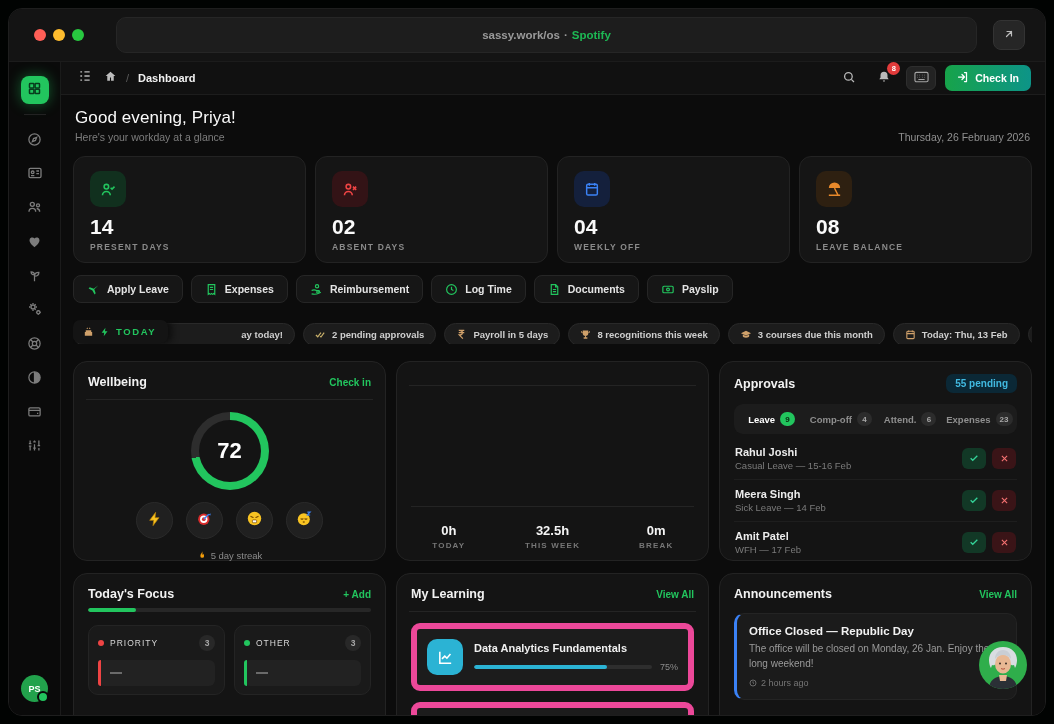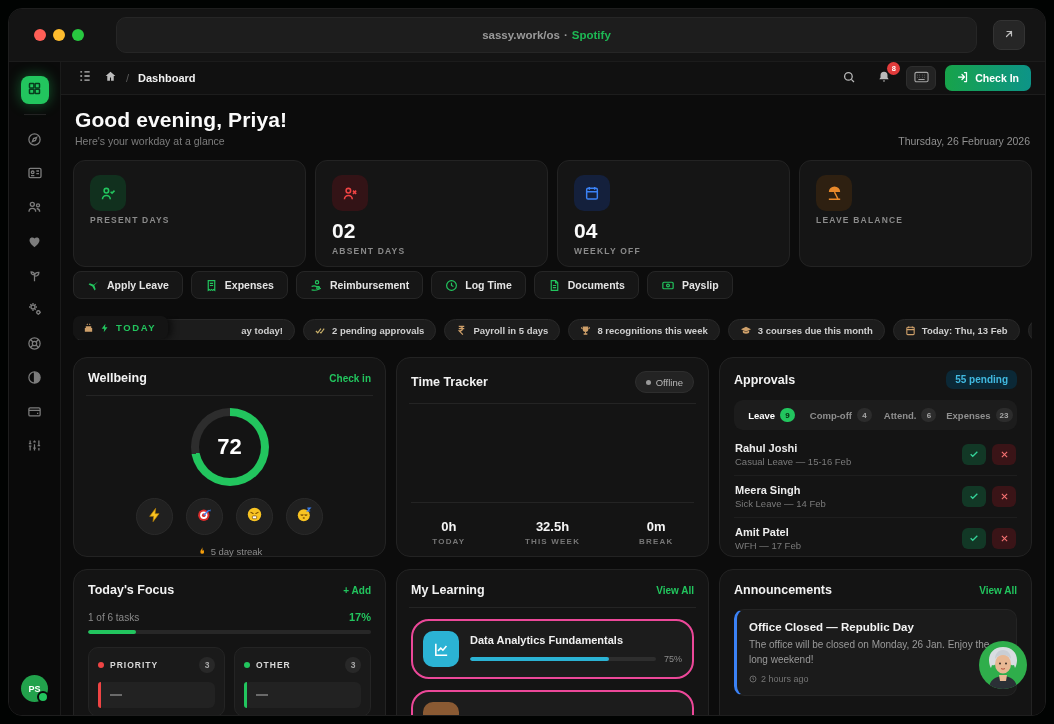--- a/index.html
+++ b/index.html
@@ -52,35 +52,35 @@
     background:#e23b3b; color:#fff; font-size:7.5px; font-weight:bold;
     display:flex; align-items:center; justify-content:center; padding:0 2px; }
   .checkin-btn { height:26px; padding:0 12px; border:none; border-radius:7px;
     background:linear-gradient(90deg,#17a34a,#0d9488); color:#fff; font-size:10.5px; font-weight:bold;
     display:flex; align-items:center; gap:6px; font-family:inherit; }
 
   .content { padding:11px 13px 0 12px; }
 
   
   .greet-row { position:relative; margin:2px 2px 0; }
-  .greet-title { color:#fafafa; font-size:21px; font-weight:700; letter-spacing:.1px; }
+  .greet-title { color:#fafafa; font-size:17px; font-weight:400; letter-spacing:.1px; }
   .greet-sub { color:#7d7d7d; font-size:10.5px; margin-top:3px; }
   .greet-date { position:absolute; right:0; bottom:0; color:#909090; font-size:10.5px; }
 
   
   .stats { display:grid; grid-template-columns:repeat(4,1fr); gap:9px; margin-top:13px; }
   .stat-card { height:107px; background:#151515; border:1px solid #232323; border-radius:12px; padding:14px 16px; }
   .stat-ico { width:36px; height:36px; border-radius:10px; display:flex; align-items:center; justify-content:center; }
   .stat-num { color:#fafafa; font-size:21px; font-weight:800; margin-top:8px; line-height:1.1; }
   .stat-label { color:#8a8a8a; font-size:8.5px; font-weight:bold; letter-spacing:1.2px; margin-top:4px; }
   .ico-green{background:#11301e;color:#22c55e}.ico-red{background:#331316;color:#ef4444}
   .ico-blue{background:#14203c;color:#3b82f6}.ico-orange{background:#2e2011;color:#e8892b}
 
   
-  .qa-row { display:flex; gap:8px; margin-top:4px; }
+  .qa-row { display:flex; gap:8px; margin-top:12px; }
   .qa-btn { height:28px; padding:0 13px; background:#161616; border:1px solid #262626; border-radius:8px;
     display:flex; align-items:center; gap:7px; color:#e4e4e4; font-size:10.5px; font-weight:bold; font-family:inherit; }
   .qa-btn .qa-ic { color:#22c55e; display:flex; }
 
   
   .ticker { margin-top:17px; position:relative; height:24px; overflow:hidden; }
   .ticker-track { display:flex; gap:8px; position:absolute; left:0; top:3px; }
   .tick-pill { height:23px; background:#1c1c1c; border:1px solid #292929; border-radius:12px;
     display:flex; align-items:center; gap:6px; padding:0 11px; white-space:nowrap;
     color:#cfcfcf; font-size:9.5px; font-weight:bold; }
@@ -147,29 +147,29 @@
   
   .focus-meta { display:flex; align-items:center; justify-content:space-between; margin-top:14px; }
   .focus-tasks { color:#8a8a8a; font-size:10px; }
   .focus-pct { color:#22c55e; font-size:11px; font-weight:800; }
   .bar { height:4px; background:#272727; border-radius:2px; margin-top:7px; overflow:hidden; }
   .bar-fill { height:100%; background:#22c55e; border-radius:2px; }
   .focus-cols { display:grid; grid-template-columns:1fr 1fr; gap:9px; margin-top:13px; }
   .focus-col { background:#1a1a1a; border:1px solid #242424; border-radius:10px; padding:9px 9px 8px; }
   .fc-head { display:flex; align-items:center; gap:6px; }
   .fc-dot { width:6px; height:6px; border-radius:50%; }
-  .fc-label { color:#d8d8d8; font-size:8.5px; font-weight:700; letter-spacing:1px; }
+  .fc-label { color:#d8d8d8; font-size:8.5px; font-weight:400; letter-spacing:1px; }
   .fc-count { margin-left:auto; width:16px; height:16px; border-radius:50%; background:#282828;
     color:#a8a8a8; font-size:8.5px; font-weight:bold; display:flex; align-items:center; justify-content:center; }
   .task-stub { margin-top:9px; height:26px; background:#222; border-radius:6px; display:flex; align-items:center; }
   .task-stub .edge { width:3px; height:100%; border-radius:3px 0 0 3px; }
   .task-stub .dash { width:12px; height:2px; background:#6a6a6a; margin-left:9px; }
 
   
-  .course { background:#1c1c1c; border:2px solid #ec4899; border-radius:18px; padding:10px;
+  .course { background:#1c1c1c; border:6px solid #ec4899; border-radius:9px; padding:10px;
     display:flex; gap:11px; margin-top:11px; align-items:center; }
   .course-ico { width:36px; height:36px; border-radius:10px; display:flex; align-items:center;
     justify-content:center; flex-shrink:0; color:#fff; }
   .ci-cyan { background:#2bb3d4; } .ci-brown { background:#8a5a33; }
   .course-body { flex:1; }
   .course-title { color:#f0f0f0; font-size:11px; font-weight:bold; }
   .course-bar-row { display:flex; align-items:center; gap:8px; margin-top:8px; }
   .course-bar { flex:1; height:4px; background:#2e2e2e; border-radius:2px; overflow:hidden; }
   .course-fill { height:100%; background:#2bb3d4; border-radius:2px; }
   .course-pct { color:#8c8c8c; font-size:9px; }
@@ -344,20 +344,21 @@
 
         <div class="stats">
           <div class="stat-card">
             <div class="stat-ico ico-green">
               <svg width="17" height="17" viewBox="0 0 24 24" fill="none" stroke="currentColor" stroke-width="2.2">
                   <circle cx="9" cy="8" r="3.2"></circle>
                   <path d="M3.5 20c0-3 2.5-5.2 5.5-5.2s5.5 2.2 5.5 5.2"></path>
                   <path d="M15 9.5l2 2 3.5-3.5"></path>
                 </svg>
             </div>
+            <div class="stat-num">14</div>
             <div class="stat-label">PRESENT DAYS</div>
           </div>
           <div class="stat-card">
             <div class="stat-ico ico-red">
               <svg width="17" height="17" viewBox="0 0 24 24" fill="none" stroke="currentColor" stroke-width="2.2">
                   <circle cx="9" cy="8" r="3.2"></circle>
                   <path d="M3.5 20c0-3 2.5-5.2 5.5-5.2s5.5 2.2 5.5 5.2"></path>
                   <path d="M15.5 8l4.5 4.5M20 8l-4.5 4.5"></path>
                 </svg>
             </div>
@@ -374,20 +375,21 @@
             <div class="stat-num">04</div>
             <div class="stat-label">WEEKLY OFF</div>
           </div>
           <div class="stat-card">
             <div class="stat-ico ico-orange">
               <svg width="17" height="17" viewBox="0 0 24 24" fill="none" stroke="currentColor" stroke-width="2">
                   <path d="M4 10a8 8 0 0 1 16 0z" fill="currentColor" stroke="none"></path>
                   <path d="M12 10l5 10M4 20h16"></path>
                 </svg>
             </div>
+            <div class="stat-num">08</div>
             <div class="stat-label">LEAVE BALANCE</div>
           </div>
         </div>
 
         <div class="qa-row">
           <button class="qa-btn">
             <span class="qa-ic">
                 <svg width="13" height="13" viewBox="0 0 24 24" fill="currentColor">
                   <path d="M21 4l-7 7-9-3-2 2 7 4 4 7 2-2-3-9z"></path>
                 </svg>
@@ -560,27 +562,20 @@
               <span class="fl">
                   <svg width="10" height="11" viewBox="0 0 24 24" fill="currentColor">
                     <path d="M12 2c1 4-4 6-4 11a4.5 4.5 0 0 0 9 0c0-2-1-3.5-2-5-.5 1.5-1.5 2-2.5 2C14 7 13 4 12 2z"></path>
                   </svg>
                 </span>
               <span>5 day streak</span>
             </div>
           </div>
 
           <div class="card">
-            <div class="card-head">
-              <span class="card-title">Time Tracker</span>
-              <span class="status-pill">
-                <span class="status-dot"></span>
-                <span>Offline</span>
-              </span>
-            </div>
             <div class="card-div"></div>
             <div class="tt-div"></div>
             <div class="tt-stats">
               <div class="tt-stat">
                 <div class="tt-val">0h</div>
                 <div class="tt-lab">TODAY</div>
               </div>
               <div class="tt-stat">
                 <div class="tt-val">32.5h</div>
                 <div class="tt-lab">THIS WEEK</div>
@@ -673,24 +668,20 @@
             </div>
           </div>
         </div>
 
         <div class="grid3" style="margin-top:12px">
 
           <div class="card">
             <div class="card-head">
               <span class="card-title">Today's Focus</span>
               <a class="green-link" href="#">+ Add</a>
-            </div>
-            <div class="focus-meta">
-              <span class="focus-tasks">1 of 6 tasks</span>
-              <span class="focus-pct">17%</span>
             </div>
             <div class="bar">
               <div class="bar-fill" style="width: 17%;"></div>
             </div>
             <div class="focus-cols">
               <div class="focus-col">
                 <div class="fc-head">
                   <span class="fc-dot" style="background:#ef4444"></span>
                   <span class="fc-label">PRIORITY</span>
                   <span class="fc-count">3</span>

